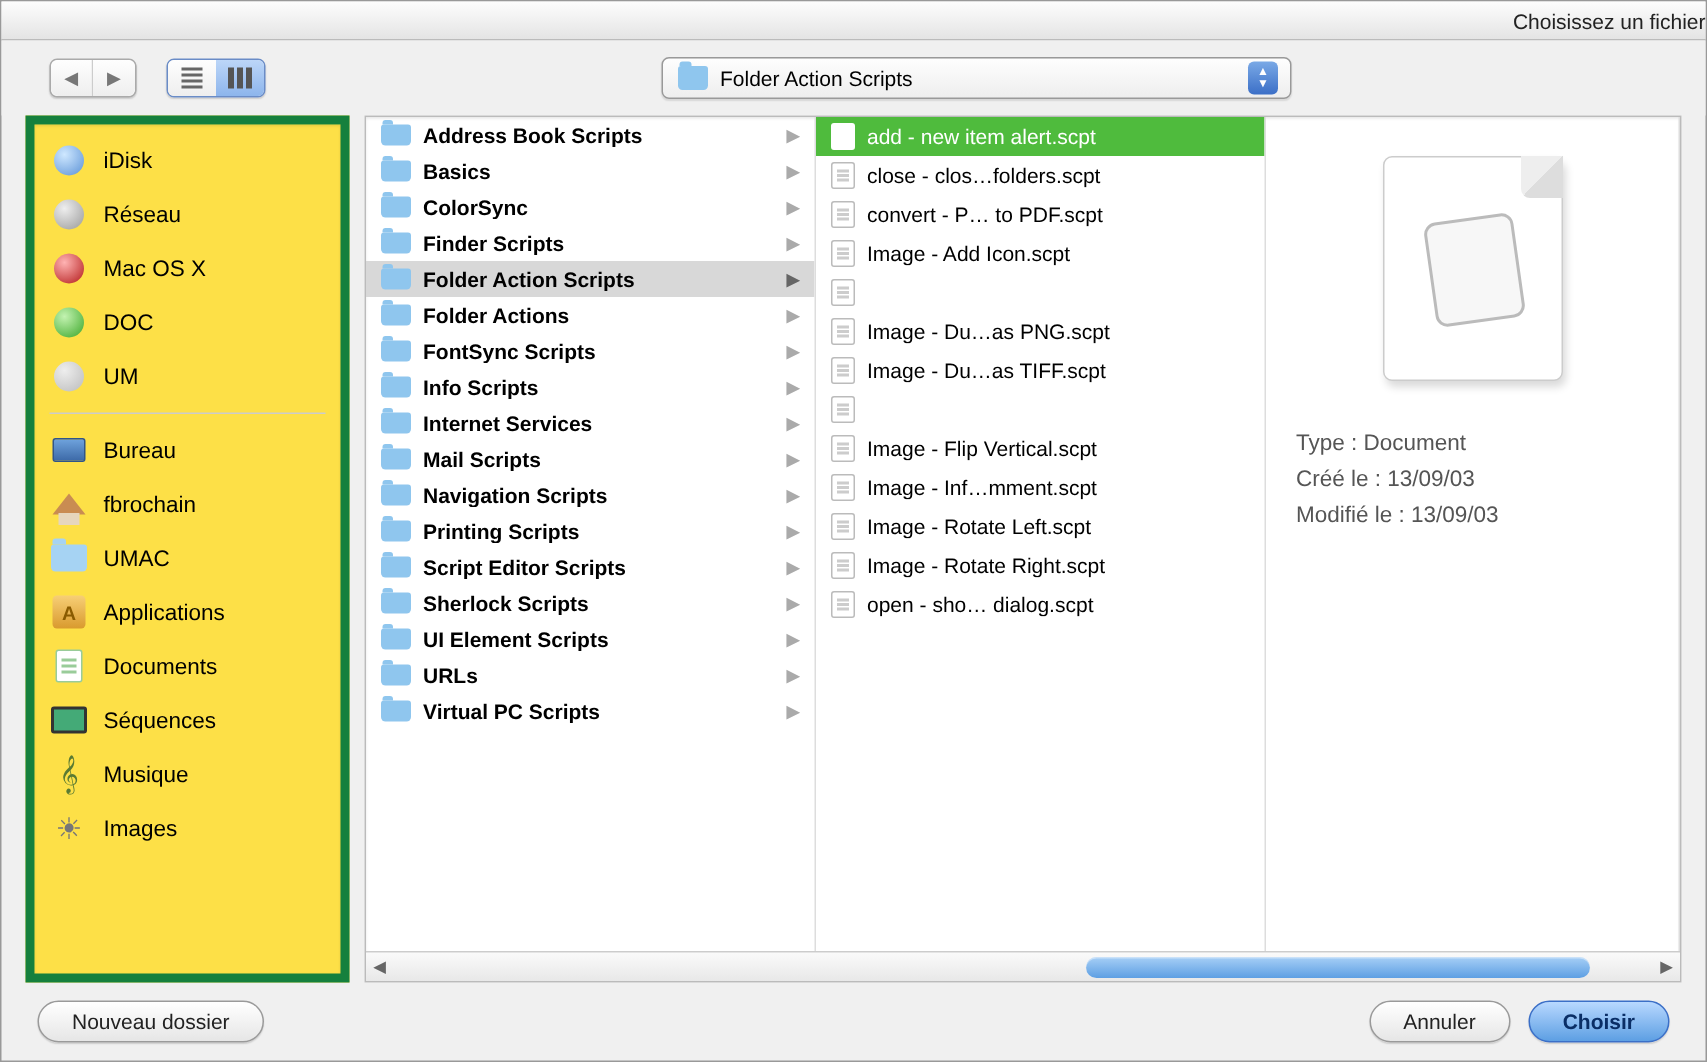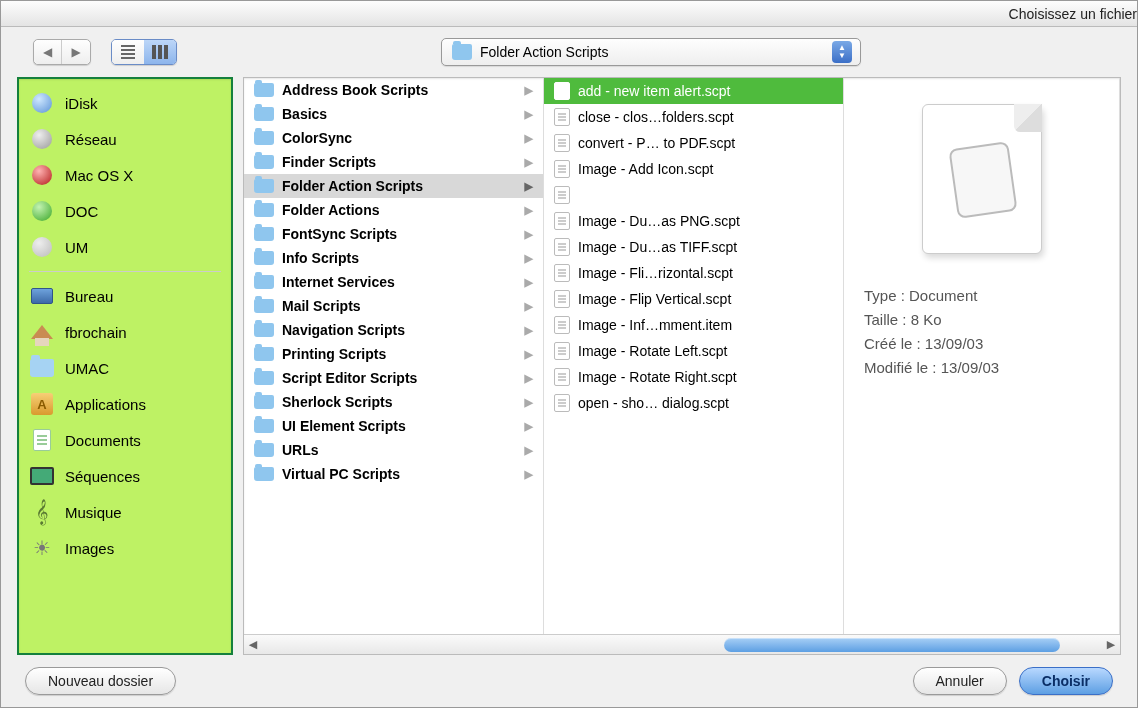--- a/index.html
+++ b/index.html
@@ -89,22 +89,22 @@
 .path-popup .arrows span{color:#fff;font-size:8px;line-height:8px;}
 
 .main {
   flex: 1;
   display: flex;
   padding: 0 16px 0 16px;
   gap: 10px;
 }
 .sidebar {
   width: 216px;
-  background:#bef264;
-  border:2px solid #15803d;
+  background:#fde047;
+  border:6px solid #15803d;
   padding:6px 0;
   box-shadow: inset 0 1px 2px rgba(0,0,0,.1);
 }
 .sidebar .sep{height:1px;background:#ccc;margin:6px 10px;}
 .side-item{
   display:flex;align-items:center;gap:10px;
   padding:5px 10px;
   cursor:default;
 }
 .side-item .icn{width:26px;height:26px;display:flex;align-items:center;justify-content:center;}
@@ -454,52 +454,48 @@
             <div class="row">
               <span class="file-ico"></span>
               <span class="name">Image - Du…as PNG.scpt</span>
             </div>
             <div class="row">
               <span class="file-ico"></span>
               <span class="name">Image - Du…as TIFF.scpt</span>
             </div>
             <div class="row">
               <span class="file-ico"></span>
-              <span class="name">Image - Fli…rizontal.scpt</span>
             </div>
             <div class="row">
               <span class="file-ico"></span>
               <span class="name">Image - Flip Vertical.scpt</span>
             </div>
             <div class="row">
               <span class="file-ico"></span>
-              <span class="name">Image - Inf…mment.item</span>
+              <span class="name">Image - Inf…mment.scpt</span>
             </div>
             <div class="row">
               <span class="file-ico"></span>
               <span class="name">Image - Rotate Left.scpt</span>
             </div>
             <div class="row">
               <span class="file-ico"></span>
               <span class="name">Image - Rotate Right.scpt</span>
             </div>
             <div class="row">
               <span class="file-ico"></span>
               <span class="name">open - sho… dialog.scpt</span>
             </div>
           </div>
         <div class="col col3">
           <div class="preview-icon">
             <div class="scroll"></div>
           </div>
           <div class="info-line">
             <span>Type : </span><span>Document</span>
-          </div>
-          <div class="info-line">
-            <span>Taille : </span><span>8 Ko</span>
           </div>
           <div class="info-line">
             <span>Créé le : </span><span>13/09/03</span>
           </div>
           <div class="info-line">
             <span>Modifié le : </span><span>13/09/03</span>
           </div>
         </div>
       </div>
       <div class="hscroll">

